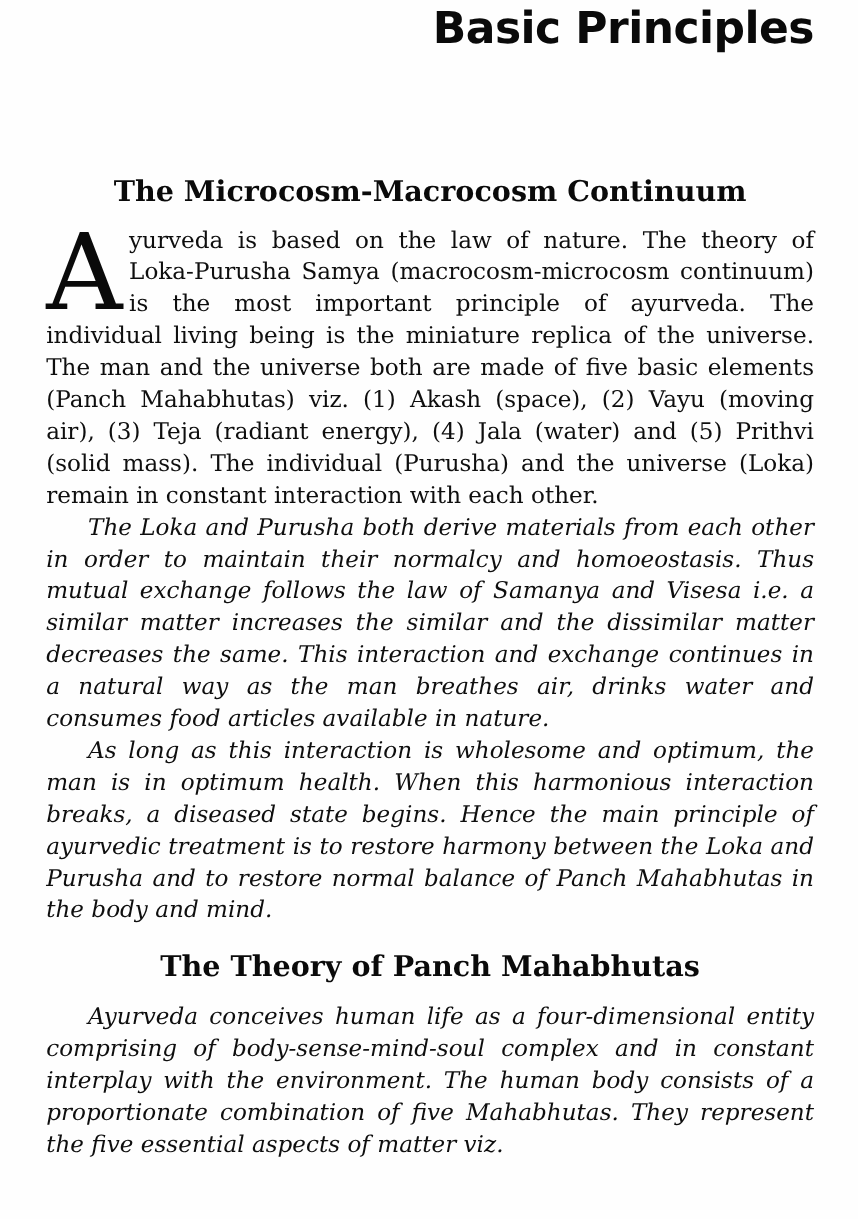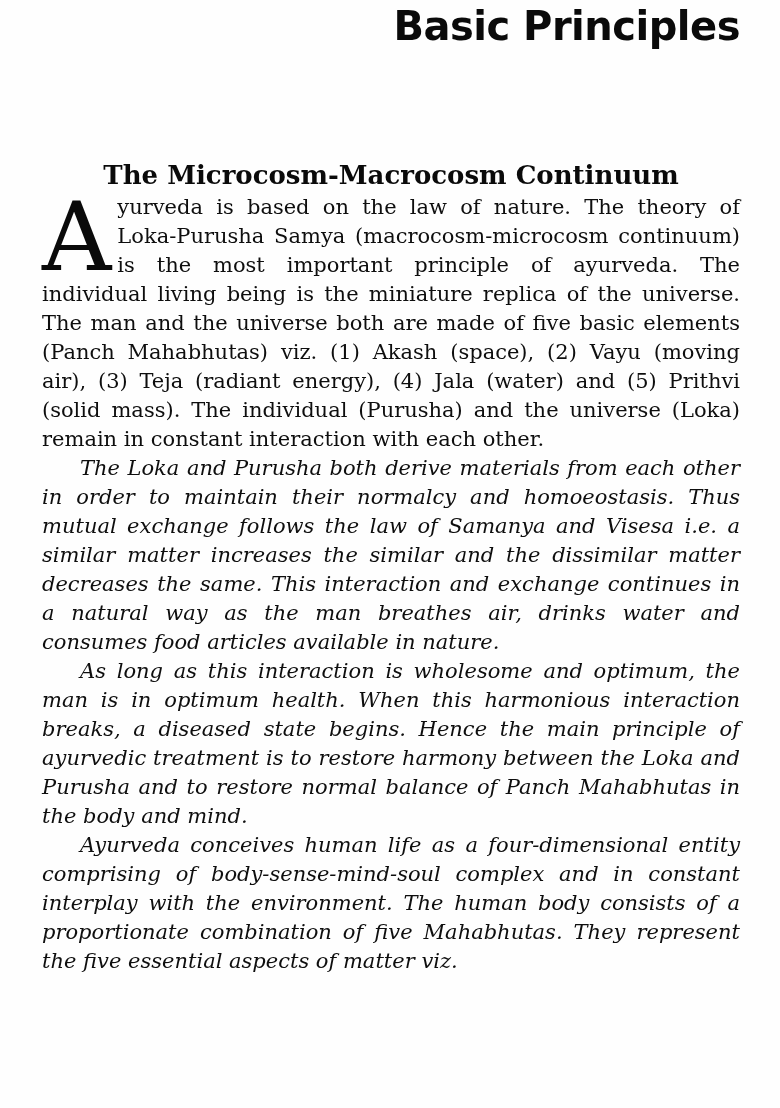--- a/index.html
+++ b/index.html
@@ -35,21 +35,21 @@
     margin: 0;
     font-family: "DejaVu Serif", "Liberation Serif", serif;
     font-weight: bold;
     font-size: 26px;
     line-height: 30px;
     text-align: center;
     color: #0a0a0a;
   }
   .heading-1 {
     margin-top: 112px;
-    margin-bottom: 3px;
+    margin-bottom: 14px;
   }
   .heading-2 {
     margin-top: 22px;
     margin-bottom: 16px;
   }
   .body-para {
     margin: 0;
     font-size: 21px;
     line-height: 29px;
     text-align: justify;
@@ -78,16 +78,17 @@
   <h1 class="page-title">Basic Principles</h1>
 
   <h2 class="section-heading heading-1">The Microcosm-Macrocosm Continuum</h2>
 
   <p class="body-para"><span class="dropcap">A</span><span>yurveda is based on the law of nature. The theory of Loka-Purusha Samya (macrocosm-microcosm continuum) is the most important principle of ayurveda. The individual living being is the miniature replica of the universe. The man and the universe both are made of five basic elements (Panch Mahabhutas) viz. (1) Akash (space), (2) Vayu (moving air), (3) Teja (radiant energy), (4) Jala (water) and (5) Prithvi (solid mass). The individual (Purusha) and the universe (Loka) remain in constant interaction with each other.</span></p>
 
   <p class="body-para indent-para">The Loka and Purusha both derive materials from each other in order to maintain their normalcy and homoeostasis. Thus mutual exchange follows the law of Samanya and Visesa i.e. a similar matter increases the similar and the dissimilar matter decreases the same. This interaction and exchange continues in a natural way as the man breathes air, drinks water and consumes food articles available in nature.</p>
 
   <p class="body-para indent-para">As long as this interaction is wholesome and optimum, the man is in optimum health. When this harmonious interaction breaks, a diseased state begins. Hence the main principle of ayurvedic treatment is to restore harmony between the Loka and Purusha and to restore normal balance of Panch Mahabhutas in the body and mind.</p>
 
+  <h2 class="section-heading heading-2">The Theory of Panch Mahabhutas</h2>
 
   <p class="body-para indent-para">Ayurveda conceives human life as a four-dimensional entity comprising of body-sense-mind-soul complex and in constant interplay with the environment. The human body consists of a proportionate combination of five Mahabhutas. They represent the five essential aspects of matter viz.</p>
 
 </div>
 
 </body></html>

